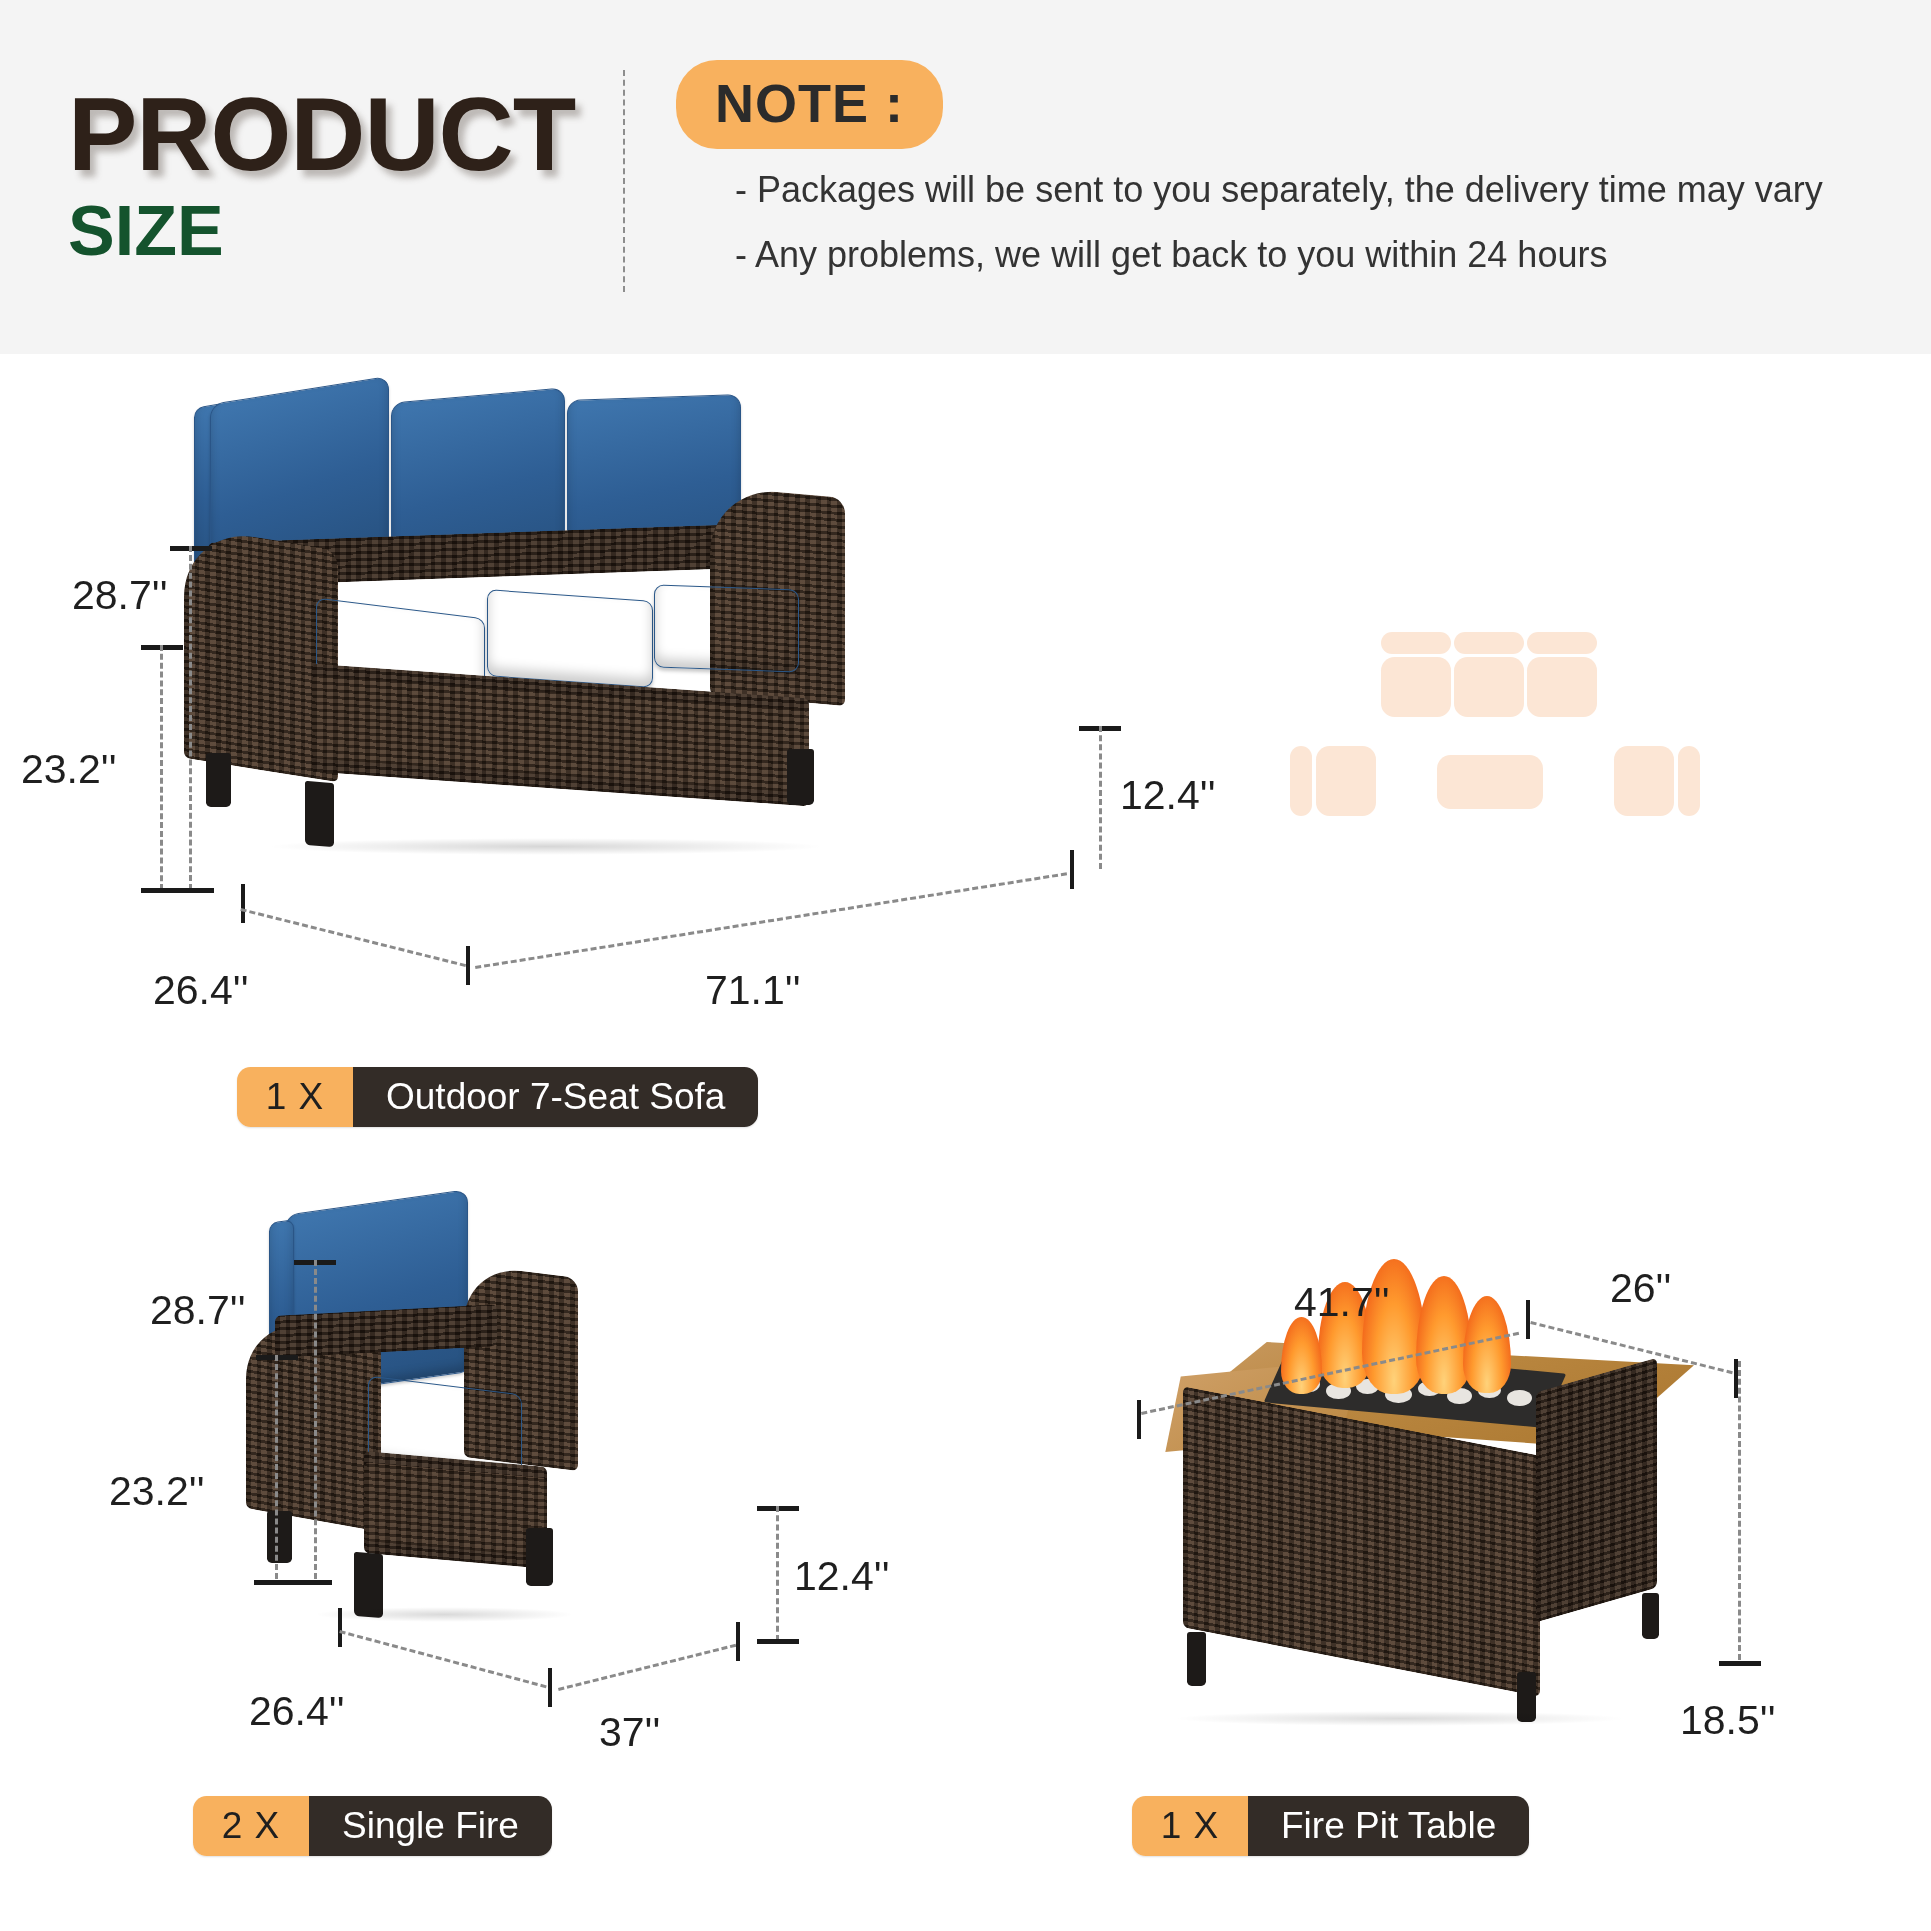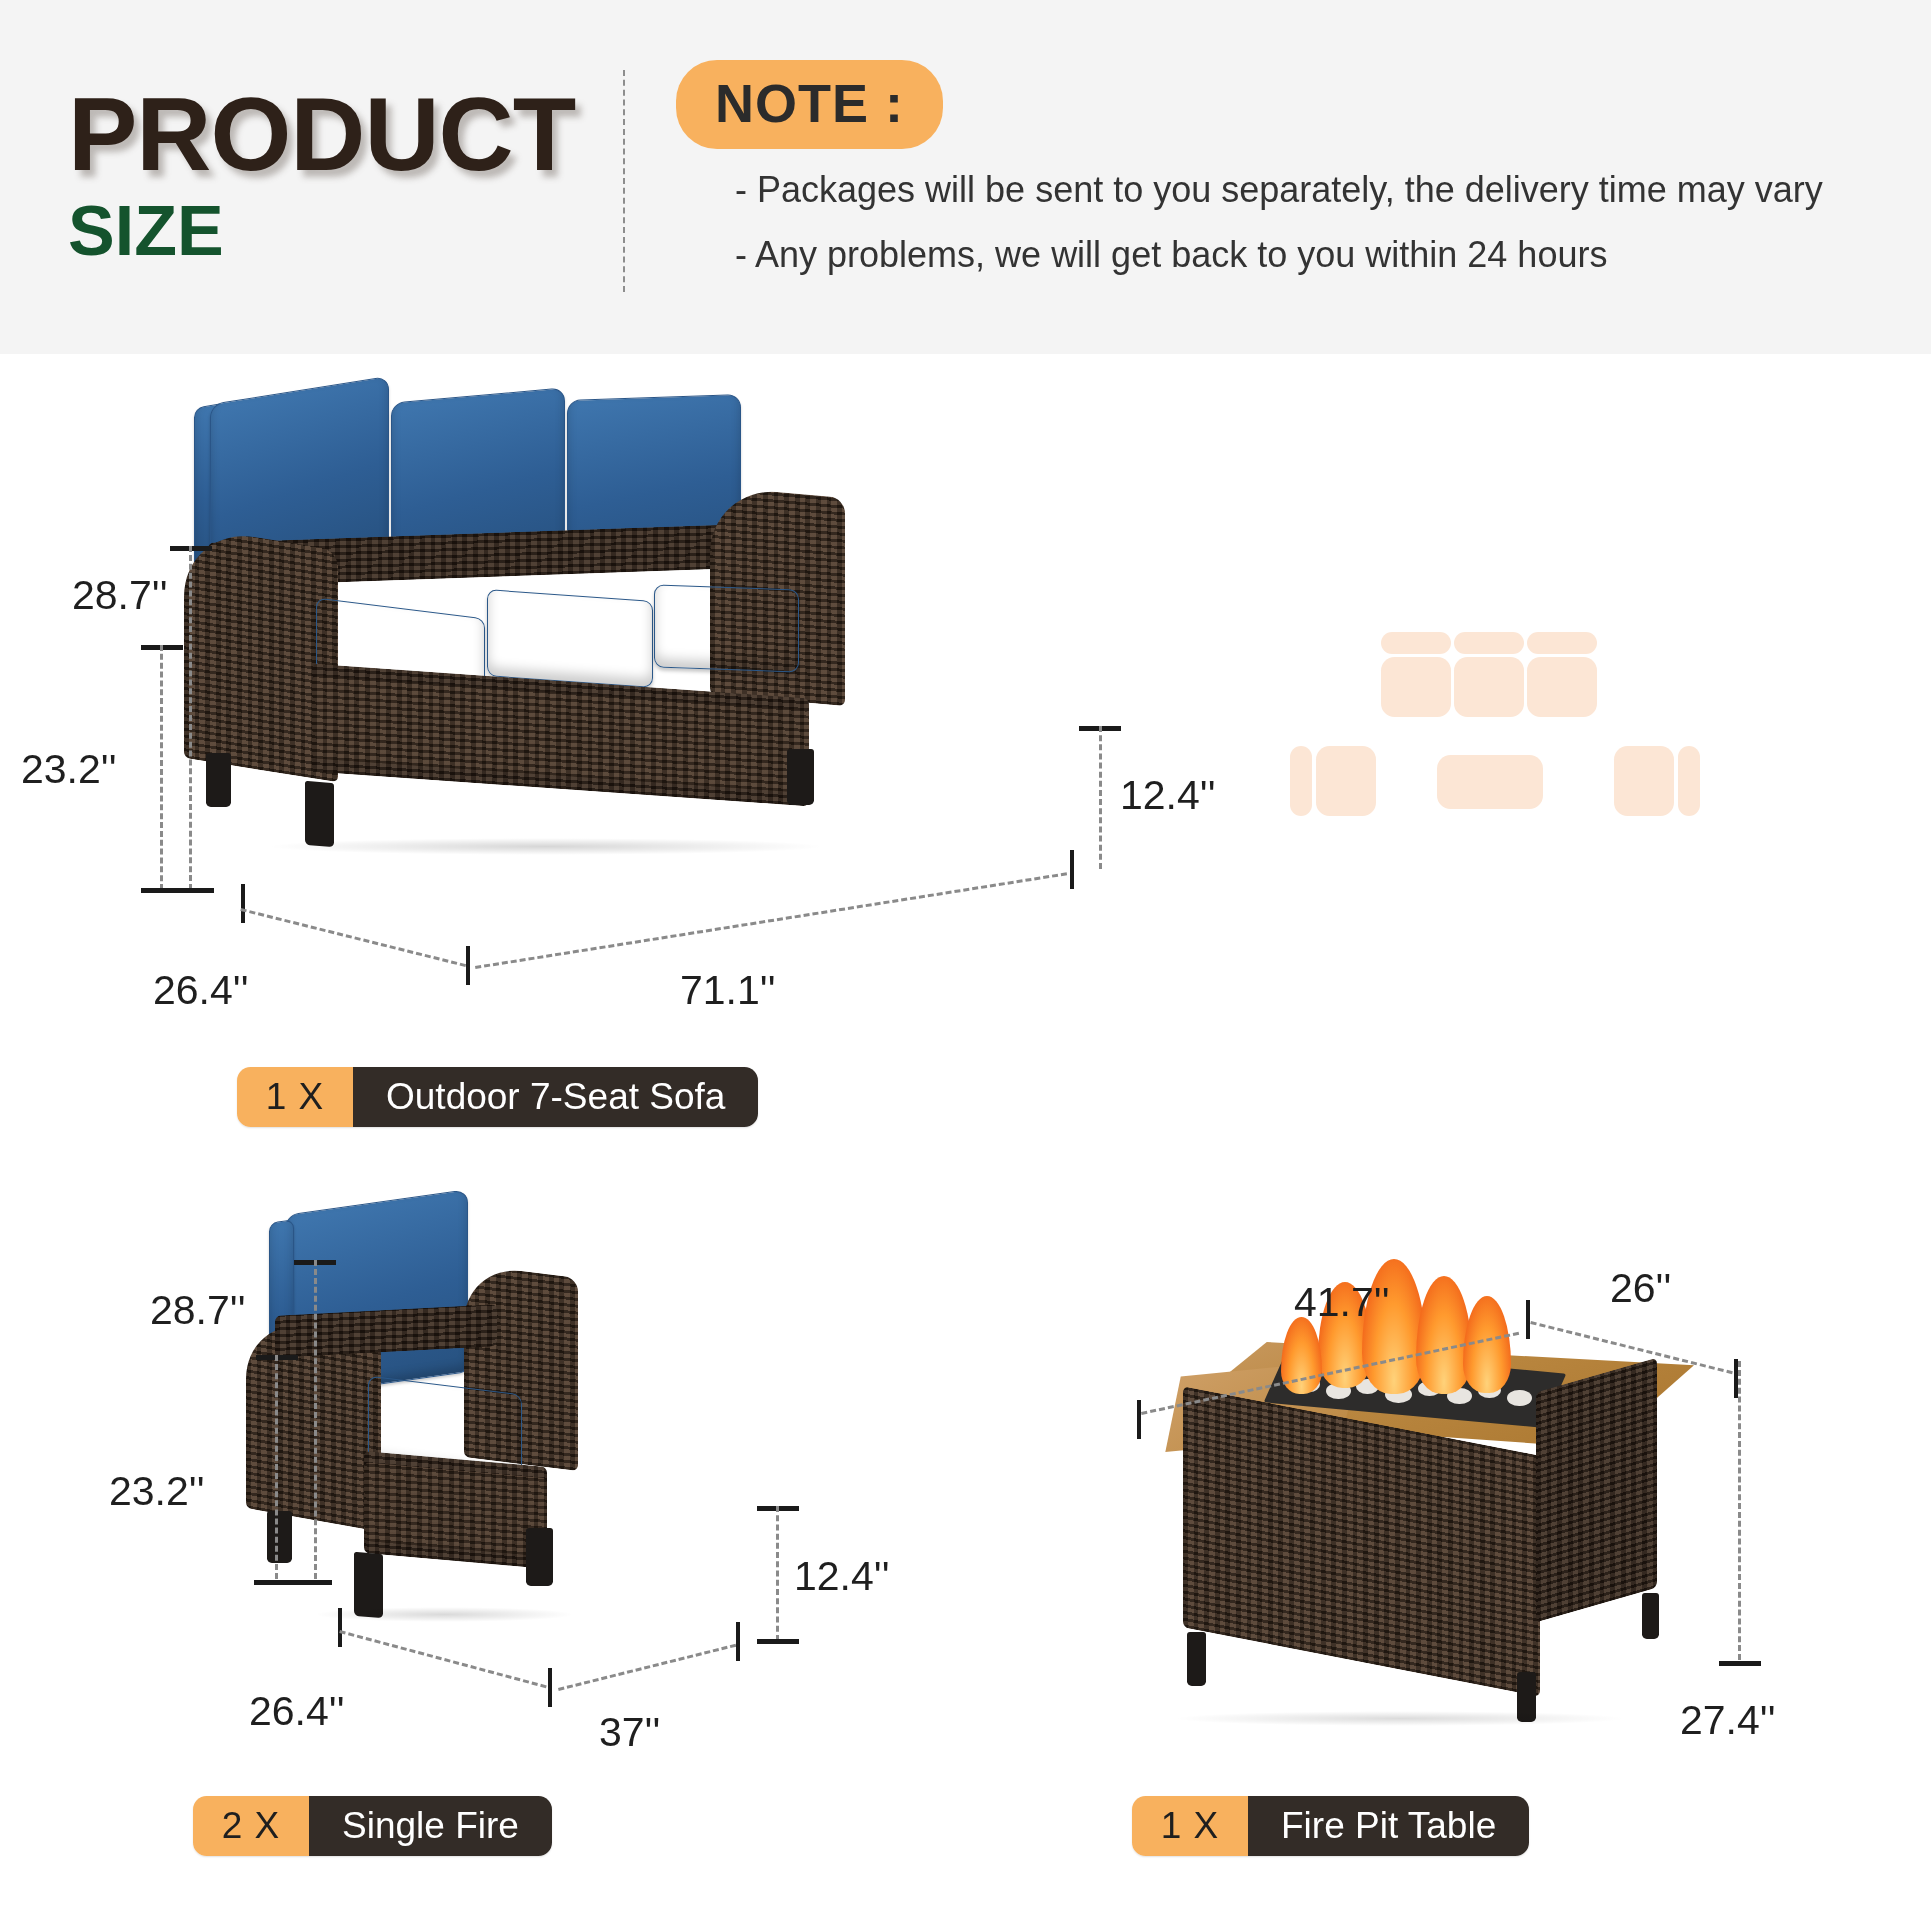--- a/index.html
+++ b/index.html
@@ -193,21 +193,21 @@
   <div class="dim-label" style="left:1120px; top:772px;">12.4''</div>
 
   <div class="tick-v" style="left:241px; top:884px;"></div>
   <div class="diag" style="left:241px; top:908px; width:232px; transform:rotate(14deg);"></div>
   <div class="tick-v" style="left:466px; top:946px;"></div>
   <div class="diag" style="left:475px; top:966px; width:599px; transform:rotate(-9deg);"></div>
   <div class="diag" style="left:1074px; top:869px; width:0px;"></div>
   <div class="tick-v" style="left:1070px; top:850px;"></div>
 
   <div class="dim-label" style="left:153px; top:967px;">26.4''</div>
-  <div class="dim-label" style="left:680px; top:967px;">71.1''</div>
+  <div class="dim-label" style="left:705px; top:967px;">71.1''</div>
 
   <div class="item-badge" style="left:237px; top:1067px;">
     <span class="badge-qty">1 X</span>
     <span class="badge-name">Outdoor 7-Seat Sofa</span>
   </div>
 </div>
 
 <div class="layout-diagram">
   <div class="lblock sm" style="left:97px; top:33px; width:70px; height:22px;"></div>
   <div class="lblock sm" style="left:170px; top:33px; width:70px; height:22px;"></div>
@@ -318,20 +318,20 @@
   <div class="tick-v" style="left:1137px; top:1400px;"></div>
   <div class="diag" style="left:1141px; top:1412px; width:386px; transform:rotate(-12deg);"></div>
   <div class="tick-v" style="left:1526px; top:1300px;"></div>
 
   <div class="dim-label" style="left:1610px; top:1265px;">26''</div>
   <div class="diag" style="left:1531px; top:1321px; width:208px; transform:rotate(14deg);"></div>
   <div class="tick-v" style="left:1734px; top:1359px;"></div>
 
   <div class="vline" style="left:1738px; top:1361px; height:299px;"></div>
   <div class="tick-h" style="left:1719px; top:1661px;"></div>
-  <div class="dim-label" style="left:1680px; top:1697px;">27.4''</div>
+  <div class="dim-label" style="left:1680px; top:1697px;">18.5''</div>
 
   <div class="item-badge" style="left:1132px; top:1796px;">
     <span class="badge-qty">1 X</span>
     <span class="badge-name">Fire Pit Table</span>
   </div>
 </div>
 
 
 </body></html>

